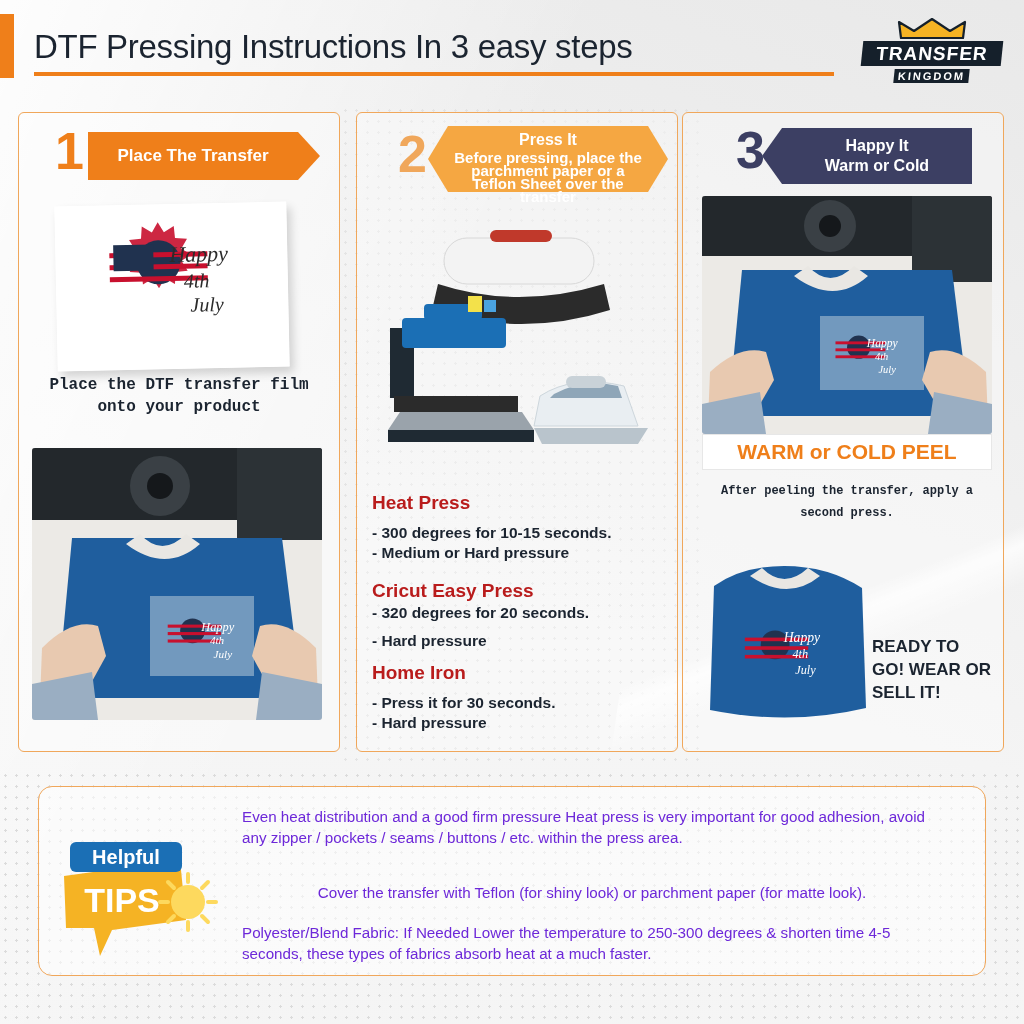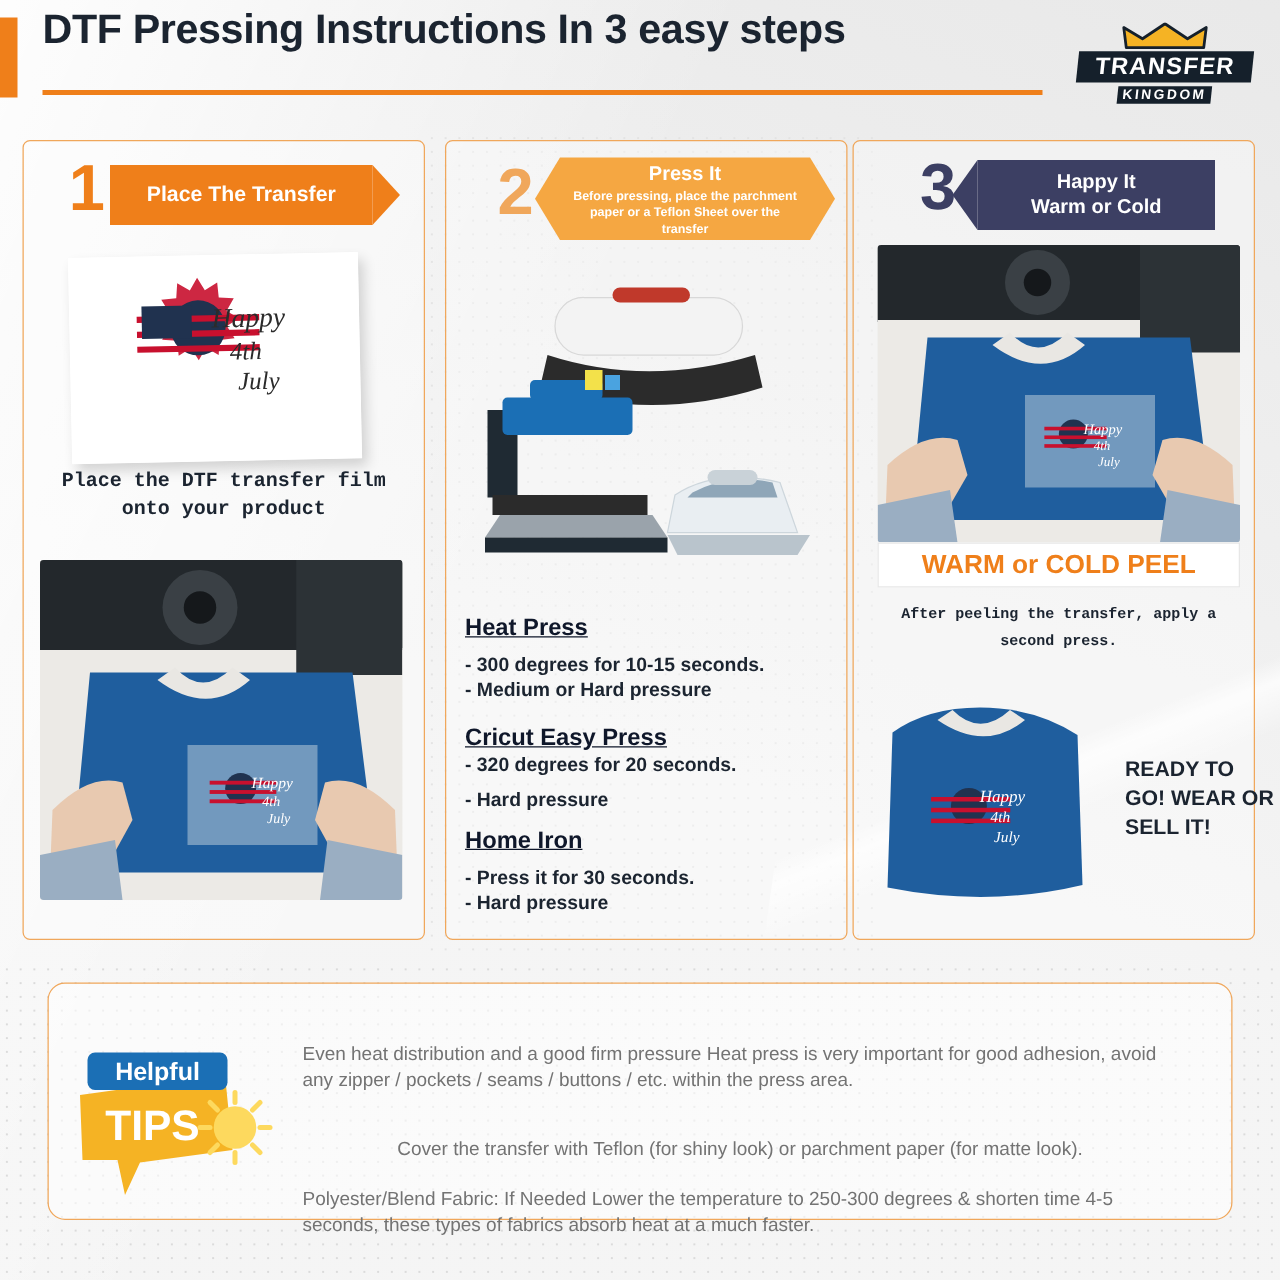--- a/index.html
+++ b/index.html
@@ -37,22 +37,22 @@
 
   
   .header {
     position: absolute; left: 0; top: 0; width: 1024px; height: 100px;
   }
   .header-accent {
     position: absolute; left: 0; top: 14px; width: 14px; height: 64px;
     background: #ef7f1a;
   }
   .title {
-    position: absolute; left: 34px; top: 4px;
-    font-size: 33px; font-weight: bold; color: #1b2430; letter-spacing: -0.3px;
+    position: absolute; left: 34px; top: 28px;
+    font-size: 33px; font-weight: normal; color: #1b2430; letter-spacing: -0.3px;
     white-space: nowrap;
   }
   .title-rule {
     position: absolute; left: 34px; top: 72px; width: 800px; height: 4px;
     background: #ef7f1a;
   }
   .logo {
     position: absolute; right: 22px; top: 18px; width: 140px; height: 66px;
     text-align: center;
   }
@@ -104,21 +104,21 @@
     content: ""; position: absolute; right: -20px; top: 0;
     border-top: 33px solid transparent; border-bottom: 33px solid transparent;
     border-left: 20px solid #f5a742;
   }
   #s2rib:before {
     content: ""; position: absolute; left: -20px; top: 0;
     border-top: 33px solid transparent; border-bottom: 33px solid transparent;
     border-right: 20px solid #f5a742;
   }
   #s2title { font-size: 16px; padding-top: 5px; }
-  #s2sub { font-size: 10px; line-height: 13px; padding: 2px 6px 0; }
+  #s2sub { font-size: 15px; line-height: 13px; padding: 2px 6px 0; }
 
   
   #s3num { left: 736px; top: 124px; color: #3c3f63; }
   #s3rib { left: 782px; top: 128px; width: 190px; height: 56px; background: #3c3f63; }
   #s3rib:before {
     content: ""; position: absolute; left: -20px; top: 0;
     border-top: 28px solid transparent; border-bottom: 28px solid transparent;
     border-right: 20px solid #3c3f63;
   }
   #s3rib .tag { font-size: 16px; line-height: 20px; padding-top: 8px; }
@@ -143,46 +143,46 @@
   }
   #cap1 { left: 36px; top: 374px; width: 286px; font-size: 16px; line-height: 22px; }
 
   
   #photo1 { left: 32px; top: 448px; width: 290px; height: 272px; border-radius: 3px; }
 
   
   #equip { left: 372px; top: 200px; width: 290px; height: 270px; }
 
   
-  .hp { position: absolute; color: #0f172a; font-weight: bold; font-size: 19px; text-decoration: underline; }
+  .hp { position: absolute; color: #b91c1c; font-weight: bold; font-size: 19px; }
   .li { position: absolute; color: #1b2430; font-weight: bold; font-size: 15.5px; }
 
   
   #photo3 { left: 702px; top: 196px; width: 290px; height: 238px; border-radius: 3px; }
   #peelbar {
     position: absolute; left: 702px; top: 434px; width: 290px; height: 36px;
     background: #fff; border: 1px solid #e7e7e7;
     color: #ef7f1a; font-weight: bold; font-size: 21px; text-align: center; line-height: 34px;
   }
   #cap3 { left: 700px; top: 480px; width: 294px; font-size: 12px; line-height: 22px; }
   #folded { left: 700px; top: 550px; width: 180px; height: 190px; }
   #ready {
-    position: absolute; left: 872px; top: 604px; width: 124px;
-    font-weight: bold; font-size: 17px; line-height: 23px; color: #1b2430; margin-left: 28px;
+    position: absolute; left: 872px; top: 635px; width: 124px;
+    font-weight: bold; font-size: 17px; line-height: 23px; color: #1b2430;
   }
 
   
   #tips {
     position: absolute; left: 38px; top: 786px; width: 948px; height: 190px;
     border: 1.5px solid #f0a75b; border-radius: 14px; background: rgba(255,255,255,0.55);
   }
   #tipsbadge { position: absolute; left: 60px; top: 820px; width: 160px; height: 140px; }
   .tip-text {
     position: absolute; left: 242px; width: 700px;
-    font-size: 15.2px; line-height: 21px; color: #737373; margin-top: 27px;
+    font-size: 15.2px; line-height: 21px; color: #6d28d9;
   }
   #tip0 { top: 806px; }
   #tip1 { top: 882px; text-align: center; }
   #tip2 { top: 922px; }
 </style>
 </head>
 <body>
 
 <div class="bg-layer"></div>
 <div class="bg-dots"></div>

